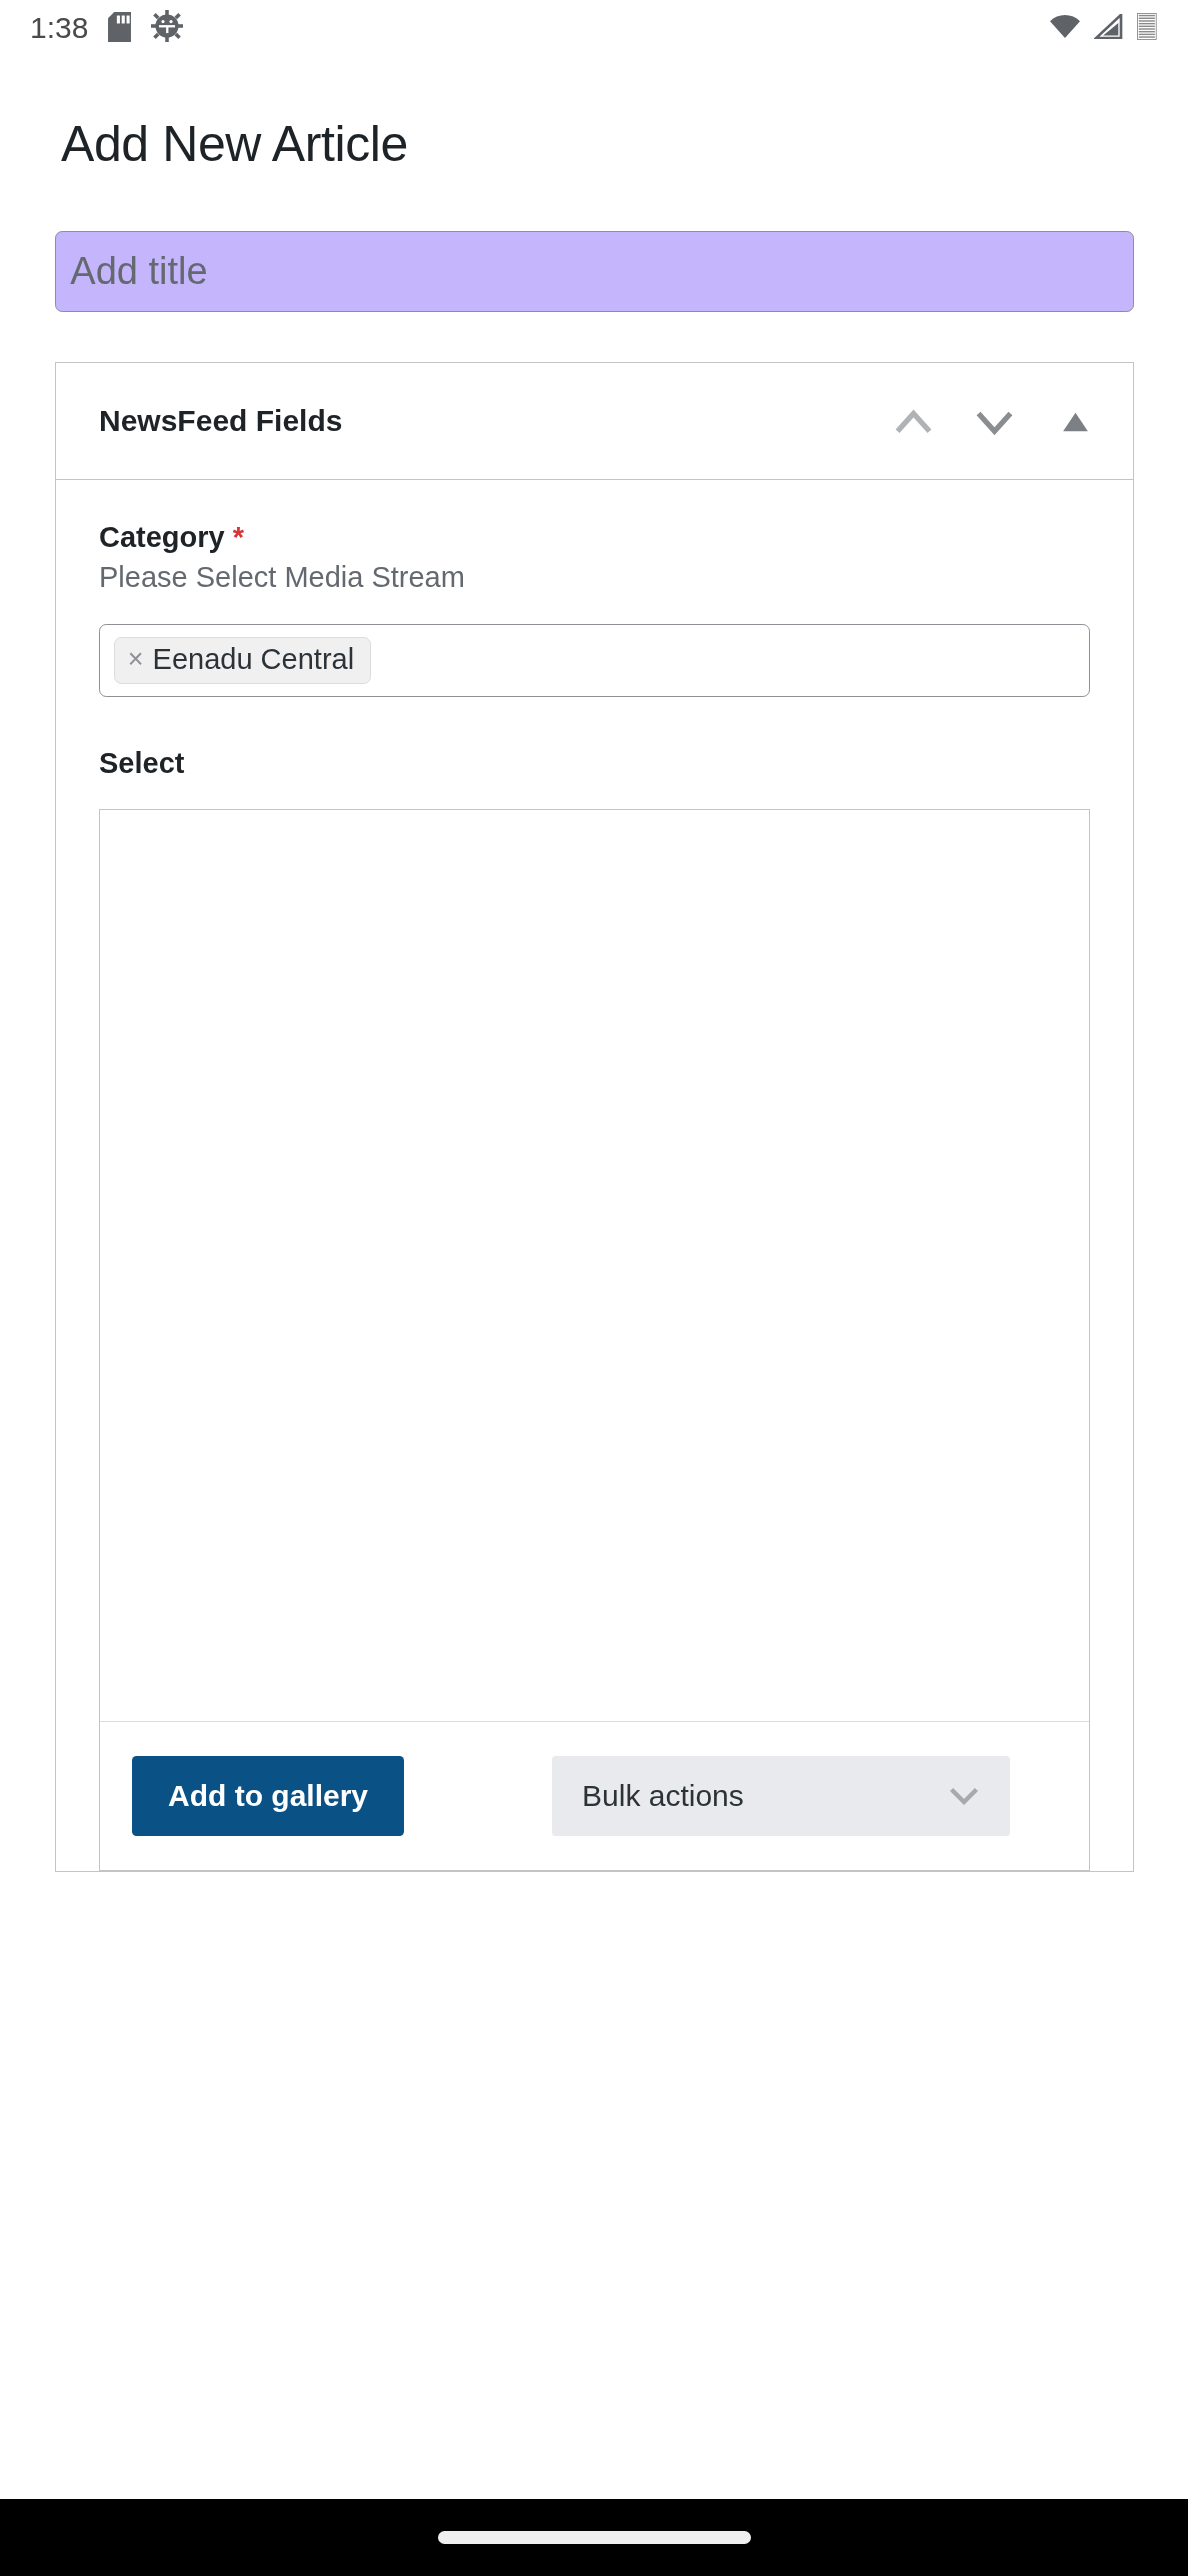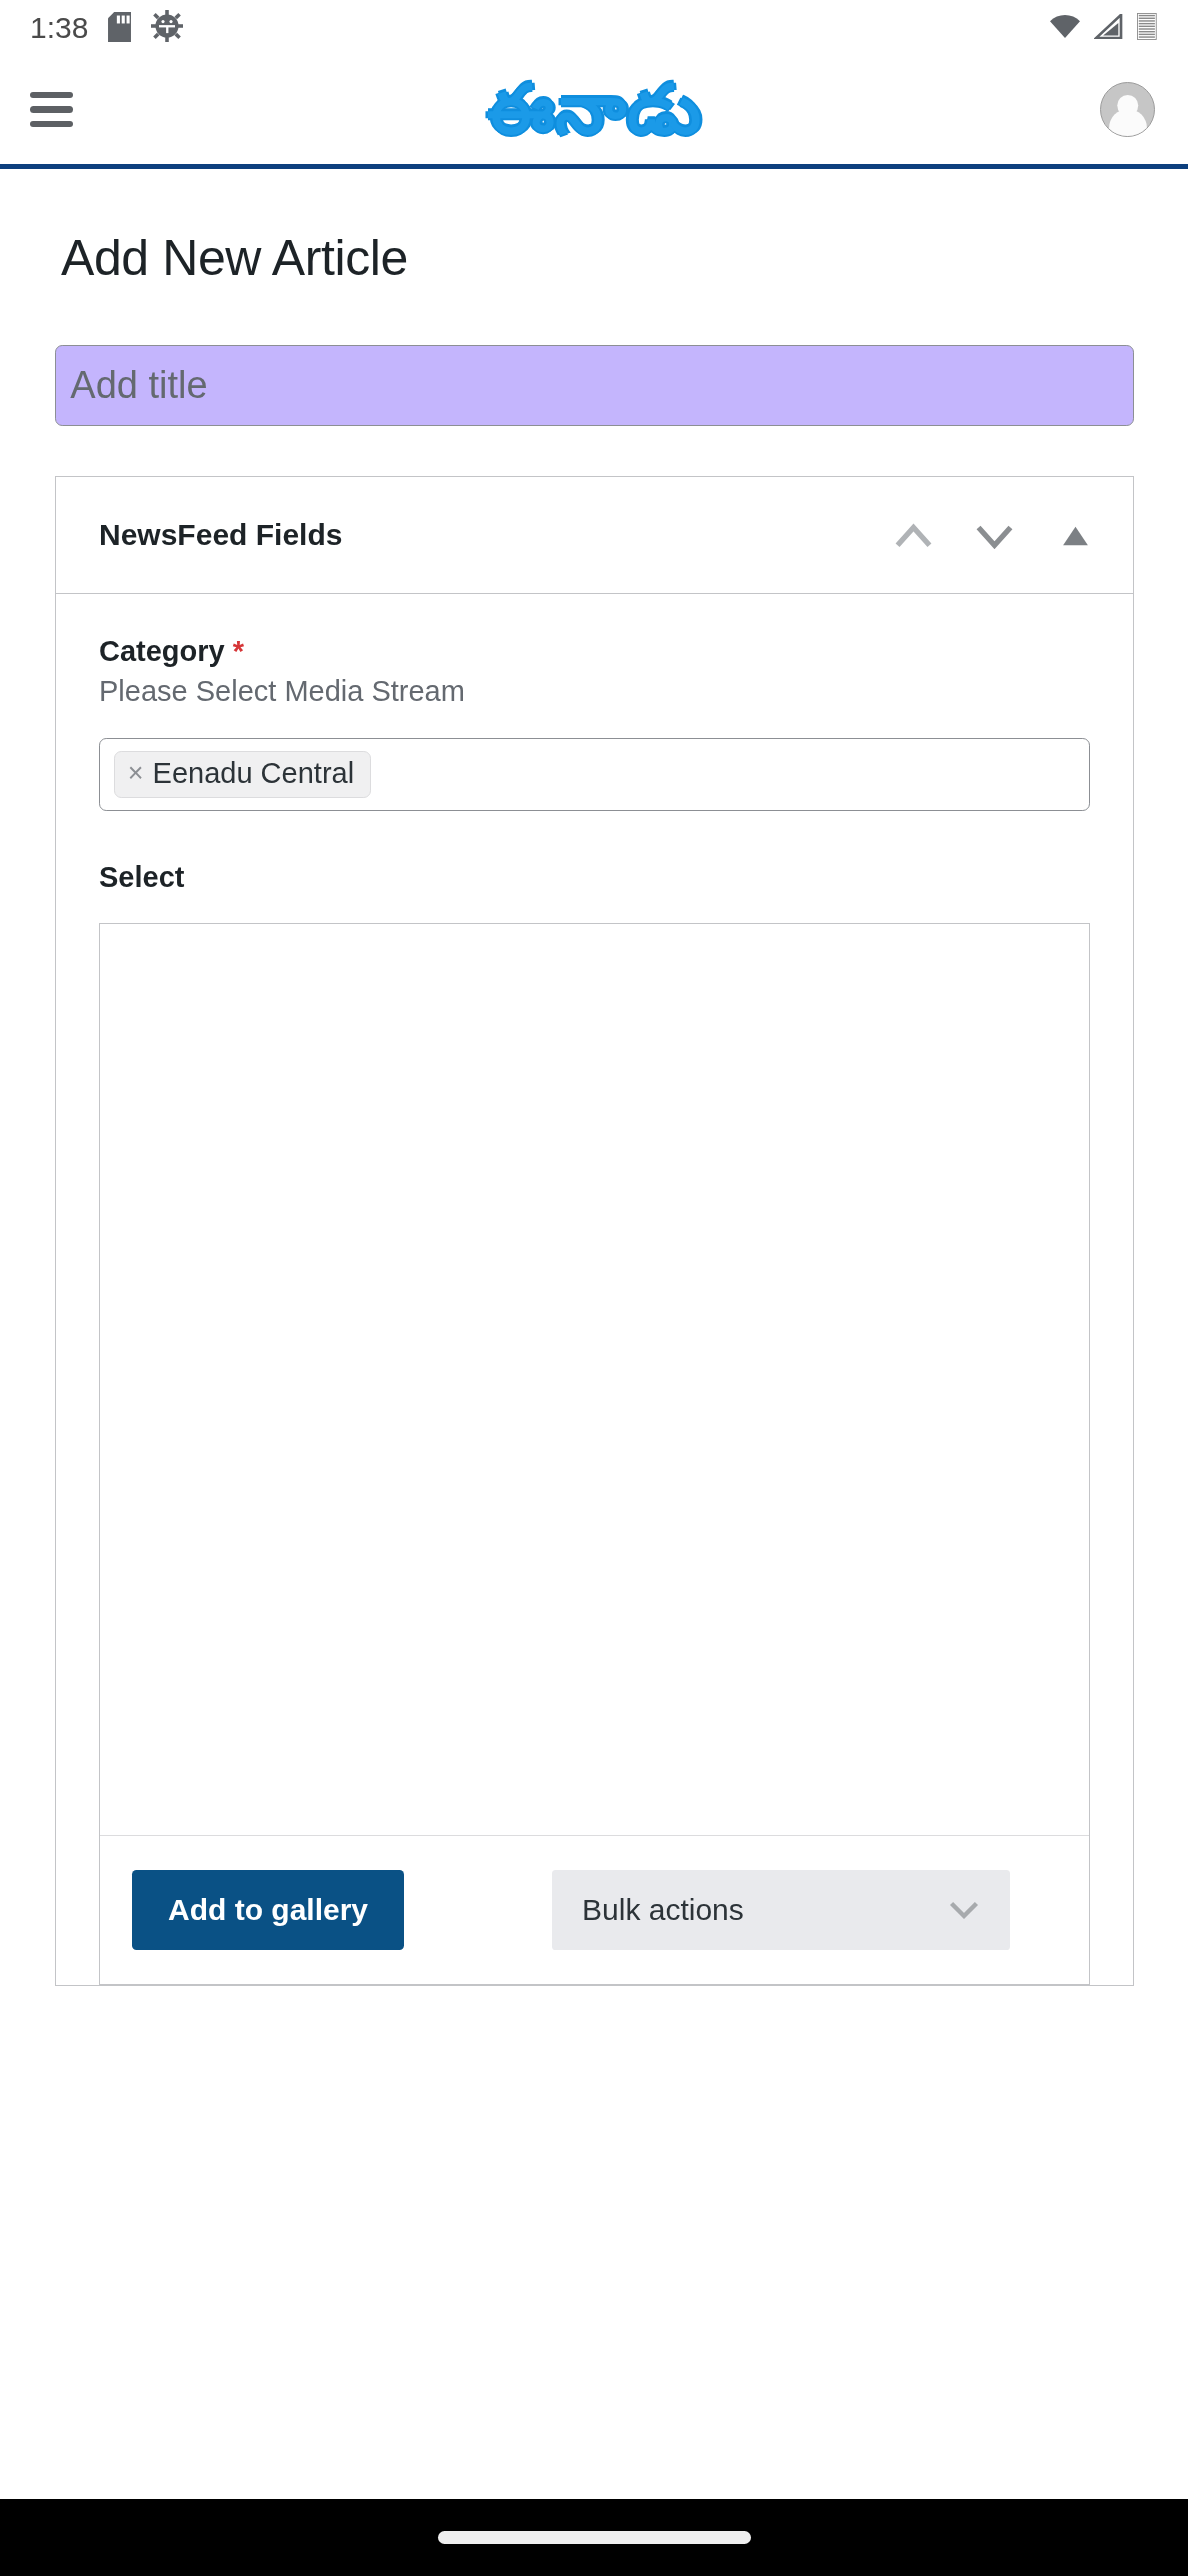--- a/index.html
+++ b/index.html
@@ -375,31 +375,20 @@
             <rect x="2" y="17" width="18" height="1.6"></rect>
             <rect x="2" y="20" width="18" height="1.6"></rect>
             <rect x="2" y="23" width="18" height="1.6"></rect>
             <rect x="2" y="26" width="18" height="1.6"></rect>
           </g>
         </svg>
       </span>
     </div>
   </div>
 
-  <div class="app-header">
-    <div class="hamburger">
-      <span></span>
-      <span></span>
-      <span></span>
-    </div>
-    <div class="brand-logo">
-      <span class="brand-logo-text">ఈనాడు</span>
-    </div>
-    <div class="avatar"></div>
-  </div>
 
   <div class="content">
 
     <h1 class="page-title">Add New Article</h1>
 
     <div class="title-input-wrap">
       <input class="title-input" type="text" placeholder="Add title" style="">
     </div>
 
     <div class="panel">

